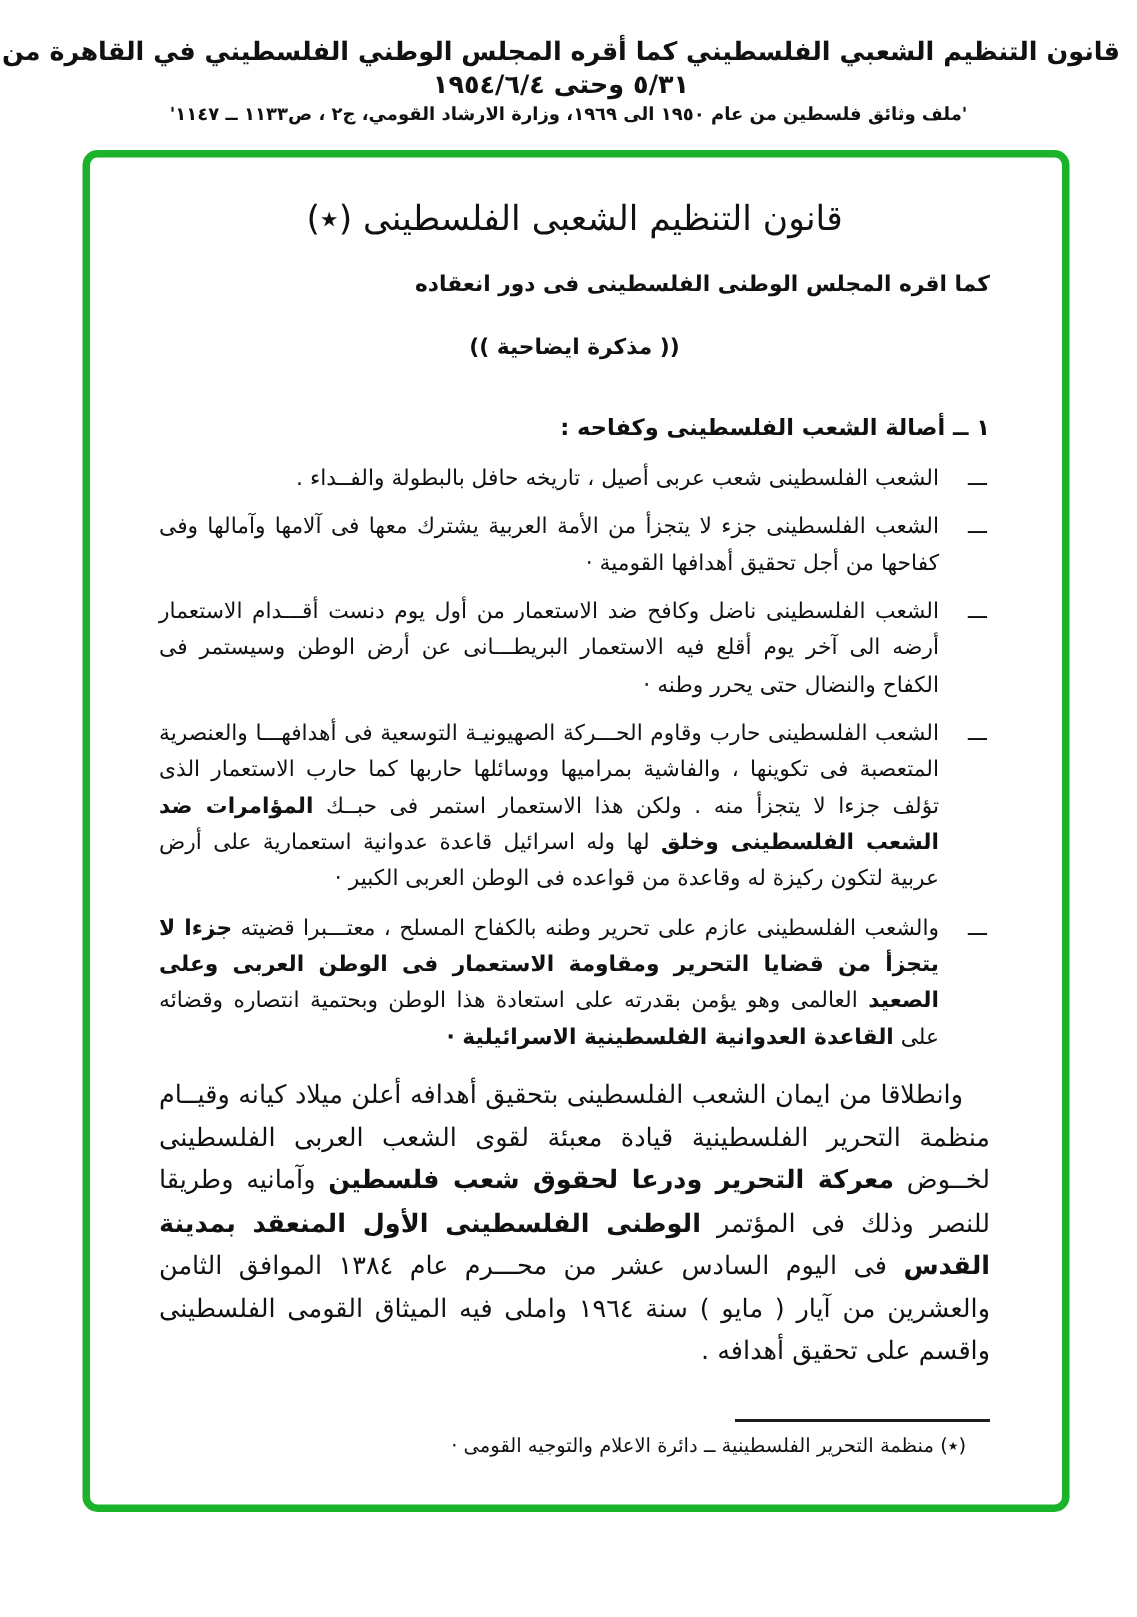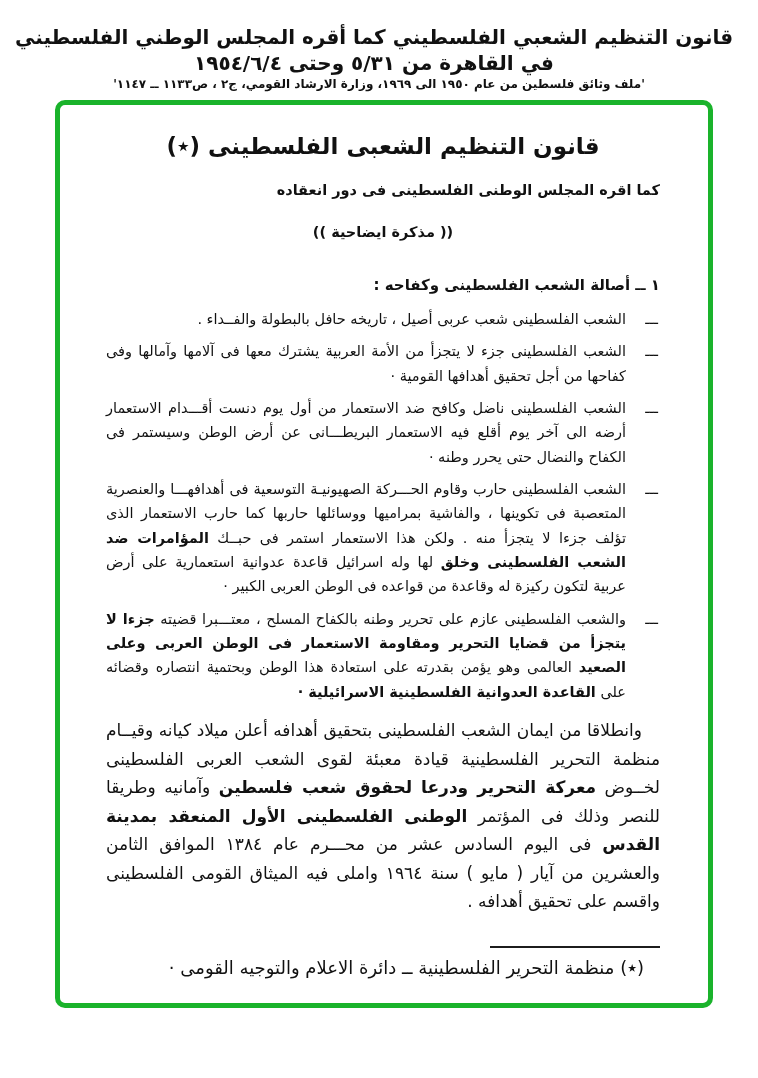--- a/index.html
+++ b/index.html
@@ -5,39 +5,39 @@
   html,body { margin:0; padding:0; }
   body {
     width:758px; height:1078px;
     background:#ffffff;
     color:#111111;
     font-family:"DejaVu Sans", sans-serif;
     position:relative;
     overflow:hidden;
   }
   .page-header { direction:rtl; text-align:center; }
-  .hdr1 { padding-top:24px; font-size:20px; font-weight:bold; line-height:1.3; padding-left:0; padding-right:10px; }
+  .hdr1 { padding-top:24px; font-size:17px; font-weight:bold; line-height:1.3; padding-left:0; padding-right:10px; }
   .hdr2 { margin-top:1px; font-size:12px; font-weight:bold; }
 
   .frame {
     position:absolute; left:55px; top:100px;
     width:648px; height:898px;
     border:5px solid #1ab32b;
     border-radius:10px;
     background:#ffffff;
     box-sizing:content-box;
   }
   .content {
     direction:rtl;
     height:100%;
     padding:20px 48px 0 46px;
     box-sizing:border-box;
     overflow:hidden;
   }
-  .doc-title { text-align:center; font-size:23px; font-weight:bold; margin-top:8px; }
+  .doc-title { text-align:center; font-size:23px; font-weight:normal; margin-top:8px; }
   .doc-subtitle { text-align:right; font-size:14.5px; font-weight:bold; margin-top:18px; line-height:1.85; }
   .memo { text-align:center; font-size:14.5px; font-weight:bold; margin-top:20px; }
   .sec-heading { font-size:15px; font-weight:bold; text-align:right; margin-top:36px; }
   .bullets { margin-top:13px; }
   .bullet {
     position:relative;
     padding-right:34px;
     margin-bottom:8px;
     font-size:14.5px;
     line-height:1.68;
@@ -51,21 +51,21 @@
     font-size:17px;
     line-height:1.68;
     text-align:justify;
     text-align-last:right;
     text-indent:18px;
   }
   .foot-sep {
     width:170px; height:2px; background:#1c1c1c;
     margin:30px 0 0 auto;
   }
-  .footnote { margin-top:9px; font-size:18px; text-align:right; padding-right:16px; }
+  .footnote { margin-top:9px; font-size:13px; text-align:right; padding-right:16px; }
 </style>
 </head>
 <body>
 
 <div class="page-header">
   <div class="hdr1">قانون التنظيم الشعبي الفلسطيني كما أقره المجلس الوطني الفلسطيني في القاهرة من ٥/٣١ وحتى ١٩٥٤/٦/٤</div>
   <div class="hdr2">'ملف وثائق فلسطين من عام ١٩٥٠ الى ١٩٦٩، وزارة الارشاد القومي، ج٢ ، ص١١٣٣ ــ ١١٤٧'</div>
 </div>
 
 <div class="frame">

